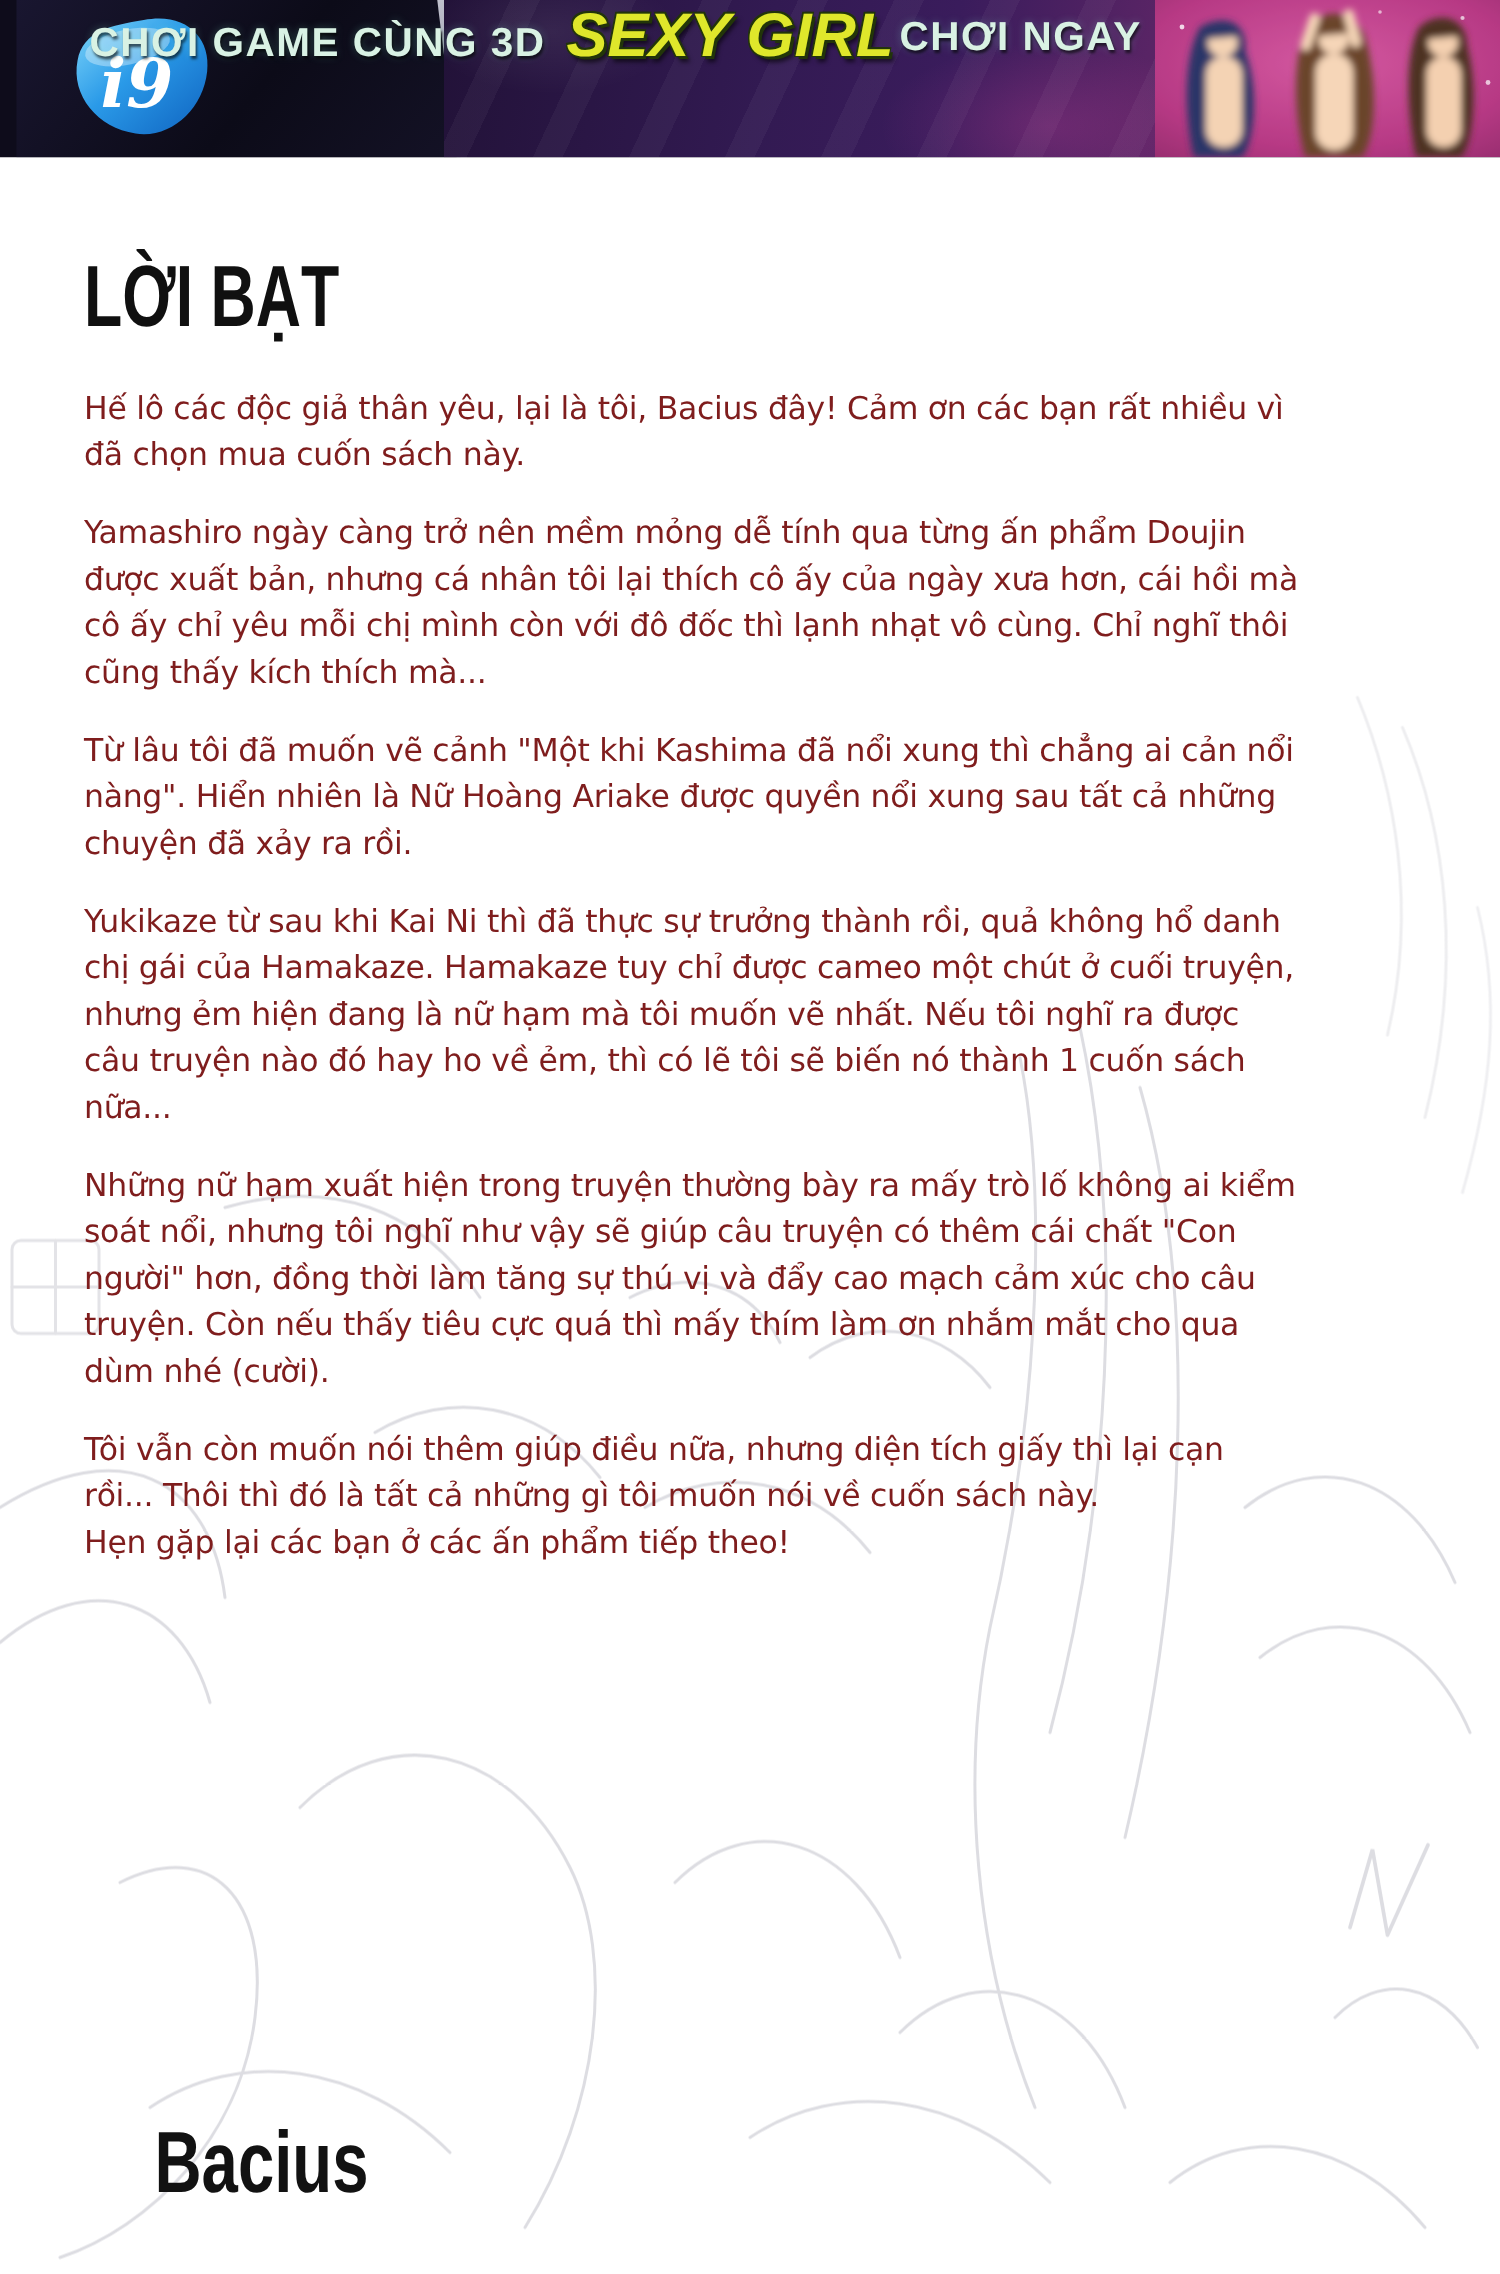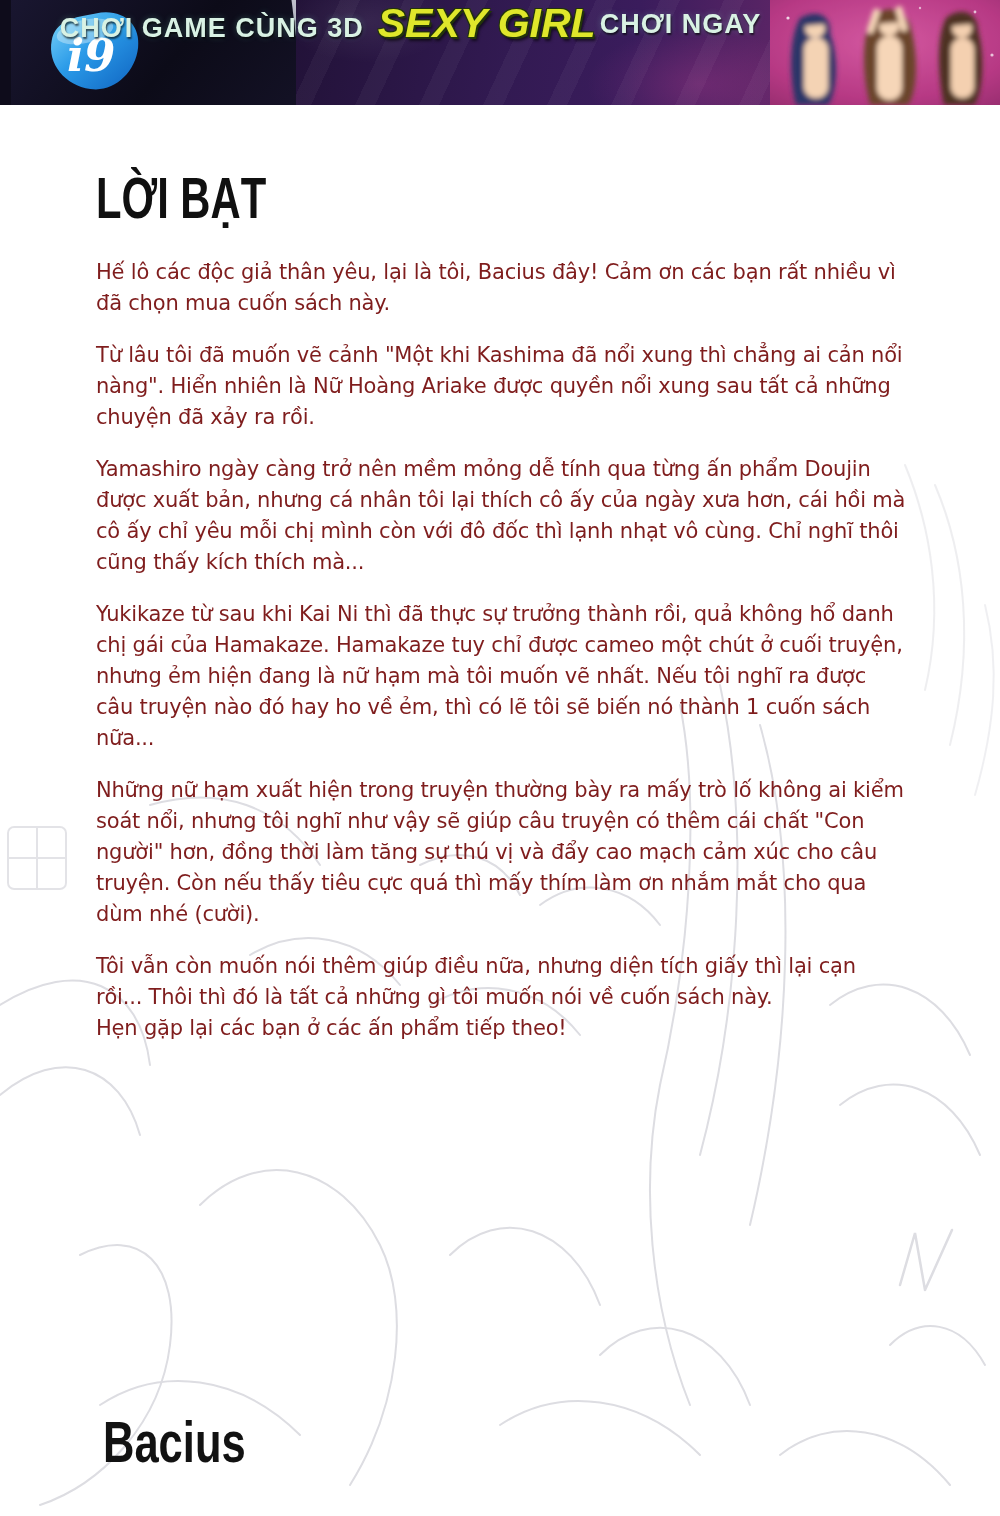--- a/index.html
+++ b/index.html
@@ -30,21 +30,21 @@
     letter-spacing:0px;
     text-shadow:-1px -1px 0 #223509,1px -1px 0 #223509,-1px 1px 0 #223509,2px 2px 0 #223509,3px 4px 3px rgba(0,0,0,.6);}
   .py-big{font-size:41px;}
   .py-med{font-size:36px;margin-left:15px;}
   .banner-right{position:absolute;right:0;top:0;width:230px;height:105px;}
   .banner-right svg{display:block;}
 
   
   .page{position:relative;width:1000px;height:1411px;background:#ffffff;}
   .sketch{position:absolute;left:0;top:0;width:1000px;height:1411px;pointer-events:none;}
-  .content{position:relative;padding:64px 92px 0 96px;}
+  .content{position:relative;padding:64px 92px 0 56px;}
   .page-title{font-family:"Liberation Sans",sans-serif;font-weight:bold;font-size:58px;color:#101010;
     transform:scaleX(.72);transform-origin:left center;letter-spacing:0px;margin:0 0 30px 0;line-height:1;}
   .paragraphs p{margin:0 0 21px 0;font-size:21px;line-height:31px;color:#7f1d1d;max-width:812px;
     white-space:pre-line;letter-spacing:-0.2px;}
   .signature{position:absolute;left:103px;top:1308px;font-family:"Liberation Sans",sans-serif;
     font-weight:bold;font-size:58px;color:#121212;transform:scaleX(.75);transform-origin:left center;line-height:1;}
 </style>
 </head>
 <body>
 
@@ -155,22 +155,22 @@
         <line x1="8" y1="753" x2="66" y2="753"></line>
         <line x1="37" y1="722" x2="37" y2="784"></line>
       </g>
     </g>
   </svg>
 
   <div class="content">
     <h1 class="page-title">LỜI BẠT</h1>
     <div class="paragraphs">
         <p>Hế lô các độc giả thân yêu, lại là tôi, Bacius đây! Cảm ơn các bạn rất nhiều vì đã chọn mua cuốn sách này.</p>
+        <p>Yamashiro ngày càng trở nên mềm mỏng dễ tính qua từng ấn phẩm Doujin được xuất bản, nhưng cá nhân tôi lại thích cô ấy của ngày xưa hơn, cái hồi mà cô ấy chỉ yêu mỗi chị mình còn với đô đốc thì lạnh nhạt vô cùng. Chỉ nghĩ thôi cũng thấy kích thích mà...</p>
         <p>Từ lâu tôi đã muốn vẽ cảnh "Một khi Kashima đã nổi xung thì chẳng ai cản nổi nàng". Hiển nhiên là Nữ Hoàng Ariake được quyền nổi xung sau tất cả những chuyện đã xảy ra rồi.</p>
-        <p>Yamashiro ngày càng trở nên mềm mỏng dễ tính qua từng ấn phẩm Doujin được xuất bản, nhưng cá nhân tôi lại thích cô ấy của ngày xưa hơn, cái hồi mà cô ấy chỉ yêu mỗi chị mình còn với đô đốc thì lạnh nhạt vô cùng. Chỉ nghĩ thôi cũng thấy kích thích mà...</p>
         <p>Yukikaze từ sau khi Kai Ni thì đã thực sự trưởng thành rồi, quả không hổ danh chị gái của Hamakaze. Hamakaze tuy chỉ được cameo một chút ở cuối truyện, nhưng ẻm hiện đang là nữ hạm mà tôi muốn vẽ nhất. Nếu tôi nghĩ ra được câu truyện nào đó hay ho về ẻm, thì có lẽ tôi sẽ biến nó thành 1 cuốn sách nữa...</p>
         <p>Những nữ hạm xuất hiện trong truyện thường bày ra mấy trò lố không ai kiểm soát nổi, nhưng tôi nghĩ như vậy sẽ giúp câu truyện có thêm cái chất "Con người" hơn, đồng thời làm tăng sự thú vị và đẩy cao mạch cảm xúc cho câu truyện.  Còn nếu thấy tiêu cực quá thì mấy thím làm ơn nhắm mắt cho qua dùm nhé (cười).</p>
         <p>Tôi vẫn còn muốn nói thêm giúp điều nữa, nhưng diện tích giấy thì lại cạn rồi... Thôi thì đó là tất cả những gì tôi muốn nói về cuốn sách này.
 Hẹn gặp lại các bạn ở các ấn phẩm tiếp theo!</p>
       </div>
   </div>
 
   <div class="signature">Bacius</div>
 </div>
 

